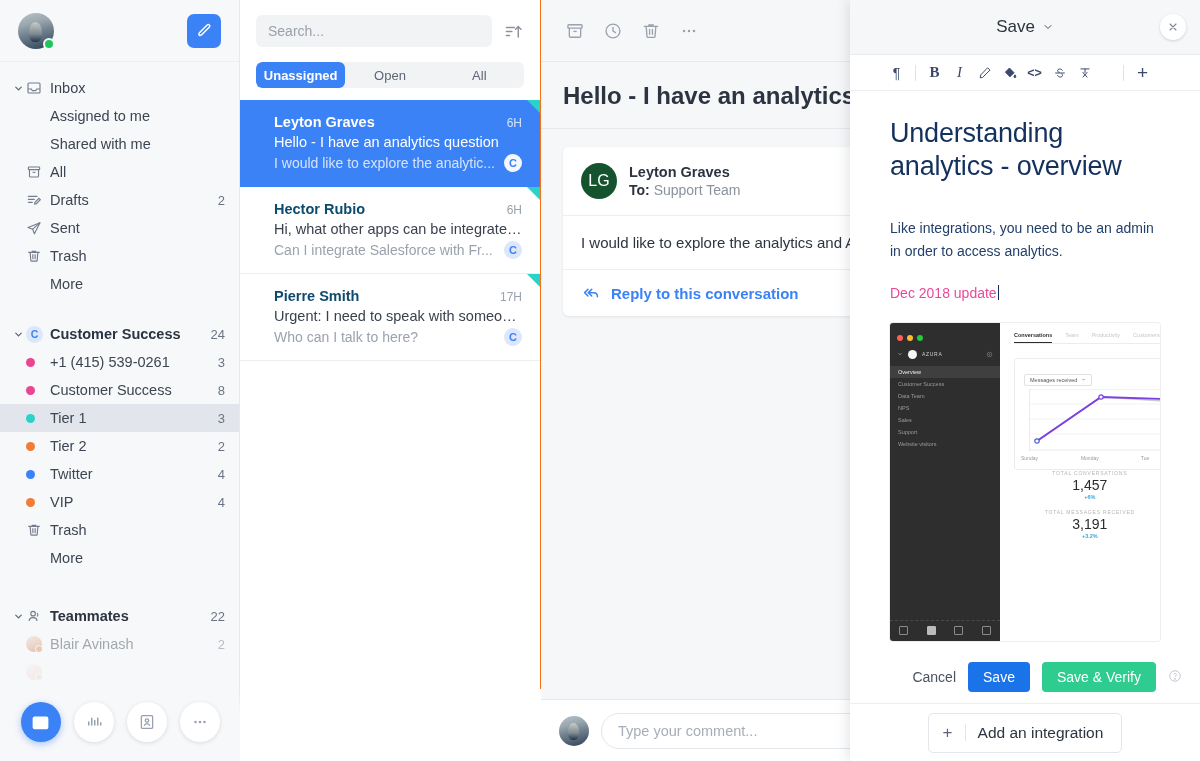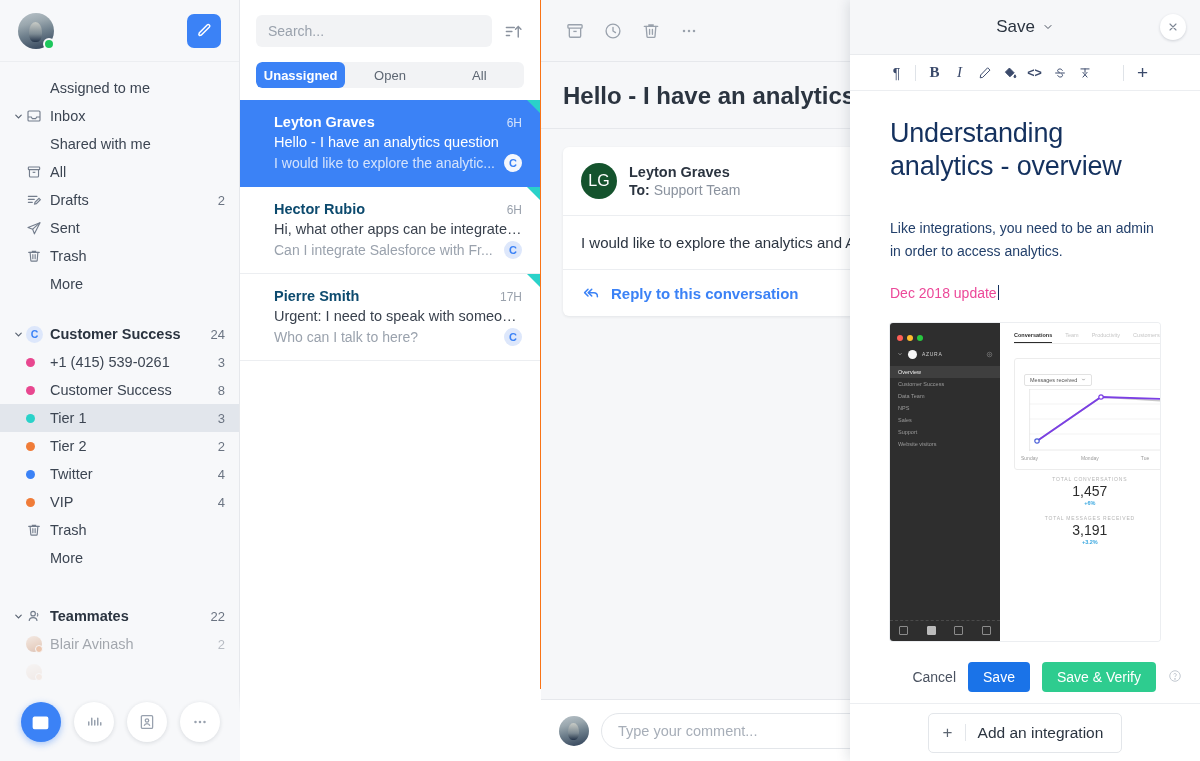--- a/index.html
+++ b/index.html
@@ -226,21 +226,21 @@
   .shot-dock span { width: 9px; height: 9px; border: 1px solid #8b8b8b; border-radius: 1px; display:block;}
   .shot-main { flex: 1; background: #fff; padding: 9px 0 0 14px; position: relative; }
   .shot-tabs { display: flex; gap: 13px; font-size: 5.5px; padding-right: 6px; }
   .shot-tab { color: #c6c6c6; padding-bottom: 4px; white-space: nowrap;}
   .shot-tab.sel { color: #2c2c2c; font-weight: 700; border-bottom: 1.5px solid #2c2c2c; }
   .shot-tabline { height: 1px; background: #ececec; margin: 0 6px 0 0; }
   .shot-card { margin: 14px 0 0 0; border: 1px solid #ececec; border-radius: 3px; padding: 9px; height: 112px; position: relative; }
   .shot-sel { font-size: 5.5px; color: #555; border: 1px solid #e2e2e2; border-radius: 2px; padding: 2px 5px; display: inline-flex; gap: 4px; align-items:center; }
   .shot-plot { position: absolute; left: 14px; right: 0px; top: 30px; height: 62px; }
   .shot-xlabels { position: absolute; left: 6px; right: 0; top: 96px; display: flex; gap: 36px; font-size: 5px; color: #9a9a9a; }
-  .shot-stats { margin-top: 6px; text-align: center; }
+  .shot-stats { margin-top: 0; text-align: center; }
   .stat-lbl { font-size: 5px; color: #b6b6b6; letter-spacing: 0.8px; }
   .stat-val { font-size: 14px; color: #2c2c2c; margin-top: 1px; }
   .stat-delta { font-size: 5.5px; color: #3ba8e0; font-weight: 700; margin-top: 1px; }
   .g-actions { flex: 0 0 52px; display: flex; align-items: center; justify-content: flex-end; gap: 12px; padding: 0 18px; background: #fff; }
   .g-cancel { font-size: 14px; color: #4a5260; cursor: pointer; }
   .g-save { background: #1a73e8; color: #fff; font-size: 14px; border: none; border-radius: 4px; padding: 7px 15px; cursor: pointer; font-family:"Liberation Sans",sans-serif;}
   .g-verify { background: #2ecc8f; color: #fff; font-size: 14px; border: none; border-radius: 4px; padding: 7px 15px; cursor: pointer; font-family:"Liberation Sans",sans-serif;}
   .g-help { color: #c2c8d0; font-size: 13px; cursor: pointer; }
   .g-foot { flex: 0 0 58px; border-top: 1px solid #eceef1; display: flex; align-items: center; justify-content: center; background: #fff; }
   .g-addint {
@@ -263,39 +263,39 @@
       </div>
       <button class="compose-btn">
         <svg width="17" height="17" viewBox="0 0 24 24" fill="none" stroke="#fff" stroke-width="2" stroke-linecap="round">
             <path d="M5 19l2.5-.6L19 6.9a1.6 1.6 0 0 0 0-2.3l-.6-.6a1.6 1.6 0 0 0-2.3 0L4.6 15.5 4 18z"></path>
           </svg>
       </button>
     </div>
 
     <div class="sb-scroll">
 
-      <div class="sb-row indent">
-        <span class="chev empty"></span>
-        <span class="sb-ico"></span>
-        <span class="sb-label">Assigned to me</span>
-        <span class="sb-count"></span>
-      </div>
-
       <div class="sb-row">
         <span class="chev">
           <svg width="11" height="11" viewBox="0 0 24 24" fill="none" stroke="currentColor" stroke-width="2.6" stroke-linecap="round">
               <path d="M6 9l6 6 6-6"></path>
             </svg>
         </span>
         <span class="sb-ico">
           <svg width="16" height="16" viewBox="0 0 24 24" fill="none" stroke="currentColor" stroke-width="1.7">
               <path d="M3 13.5V6a1.5 1.5 0 0 1 1.5-1.5h15A1.5 1.5 0 0 1 21 6v7.5M3 13.5h5l1.5 2.5h5L16 13.5h5M3 13.5V18a1.5 1.5 0 0 0 1.5 1.5h15A1.5 1.5 0 0 0 21 18v-4.5"></path>
             </svg>
         </span>
         <span class="sb-label">Inbox</span>
+        <span class="sb-count"></span>
+      </div>
+
+      <div class="sb-row indent">
+        <span class="chev empty"></span>
+        <span class="sb-ico"></span>
+        <span class="sb-label">Assigned to me</span>
         <span class="sb-count"></span>
       </div>
       <div class="sb-row indent">
         <span class="chev empty"></span>
         <span class="sb-ico"></span>
         <span class="sb-label">Shared with me</span>
         <span class="sb-count"></span>
       </div>
       <div class="sb-row">
         <span class="chev empty"></span>

